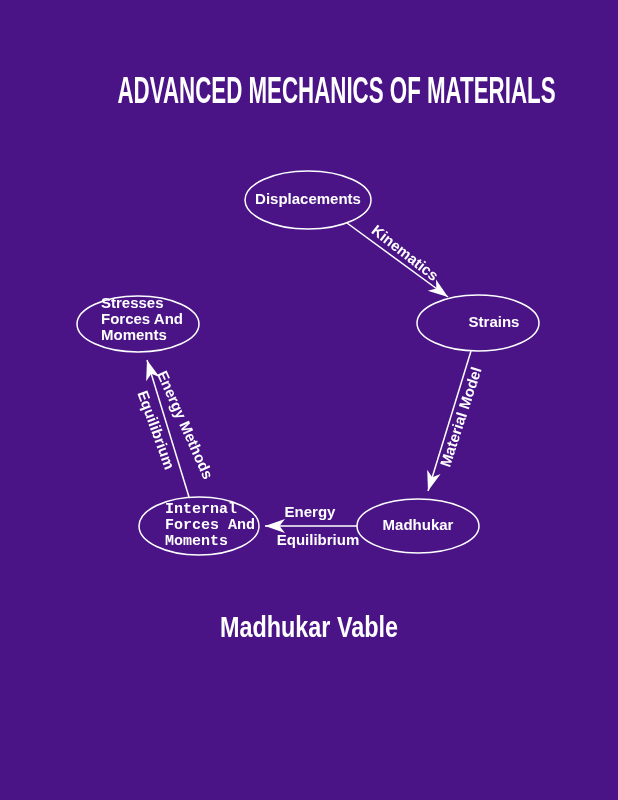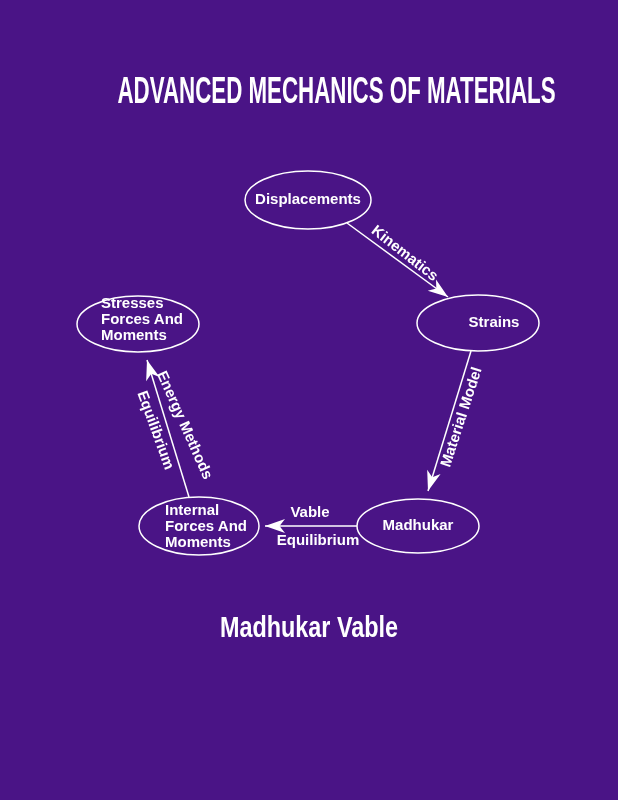--- a/index.html
+++ b/index.html
@@ -49,21 +49,21 @@
     white-space: nowrap;
     font-size: 15px;
     line-height: 16px;
   }
   .ctr { transform: translate(-50%, -50%); }
 
   .lbl-displacements { left: 308px; top: 199px; }
   .lbl-strains       { left: 454px; top: 322px; margin-left: 40px; }
   .lbl-stresses      { left: 418px; top: 525px; }
   .lbl-external      { left: 101px; top: 295px; }
-  .lbl-internal      { left: 165px; top: 502px; }
+  .lbl-internal      { left: 165px; top: 502px; font-family: Liberation Mono, monospace; }
 
   .lbl-kinematics  { left: 405px; top: 253px; transform: translate(-50%,-50%) rotate(38deg); }
   .lbl-material    { left: 461px; top: 417px; transform: translate(-50%,-50%) rotate(-72deg); }
   .lbl-static      { left: 310px; top: 512px; }
   .lbl-equivalency { left: 318px; top: 540px; }
   .lbl-energy      { left: 185px; top: 425px; transform: translate(-50%,-50%) rotate(66deg); }
   .lbl-equilibrium { left: 156px; top: 430px; transform: translate(-50%,-50%) rotate(70deg); }
 </style>
 </head>
 <body>
@@ -102,20 +102,20 @@
   </div>
 
   <div class="lbl lbl-internal">
     <div>Internal</div>
     <div>Forces And</div>
     <div>Moments</div>
   </div>
 
   <div class="lbl lbl-kinematics">Kinematics</div>
   <div class="lbl lbl-material">Material Model</div>
-  <div class="lbl ctr lbl-static">Vable</div>
+  <div class="lbl ctr lbl-static">Energy</div>
   <div class="lbl ctr lbl-equivalency">Equilibrium</div>
   <div class="lbl lbl-energy">Energy Methods</div>
   <div class="lbl lbl-equilibrium">Equilibrium</div>
 
   <div class="author">Madhukar Vable</div>
 
 </div>
 
 </body></html>

